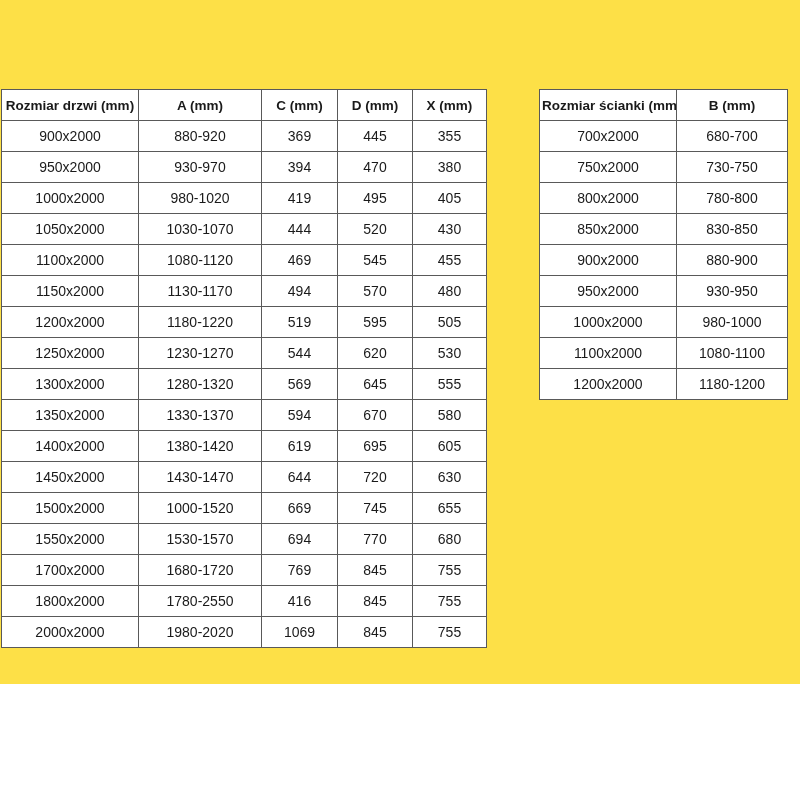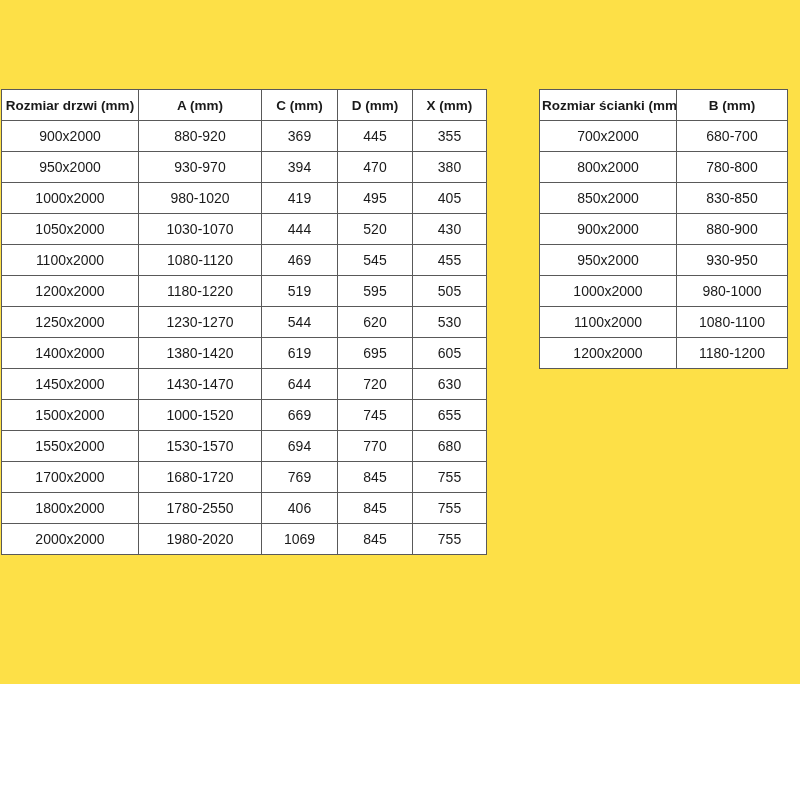--- a/index.html
+++ b/index.html
@@ -95,34 +95,55 @@
           <td>430</td>
         </tr>
         <tr>
           <td>1100x2000</td>
           <td>1080-1120</td>
           <td>469</td>
           <td>545</td>
           <td>455</td>
         </tr>
         <tr>
+          <td>1150x2000</td>
+          <td>1130-1170</td>
+          <td>494</td>
+          <td>570</td>
+          <td>480</td>
+        </tr>
+        <tr>
           <td>1200x2000</td>
           <td>1180-1220</td>
           <td>519</td>
           <td>595</td>
           <td>505</td>
         </tr>
         <tr>
           <td>1250x2000</td>
           <td>1230-1270</td>
           <td>544</td>
           <td>620</td>
           <td>530</td>
         </tr>
         <tr>
+          <td>1300x2000</td>
+          <td>1280-1320</td>
+          <td>569</td>
+          <td>645</td>
+          <td>555</td>
+        </tr>
+        <tr>
+          <td>1350x2000</td>
+          <td>1330-1370</td>
+          <td>594</td>
+          <td>670</td>
+          <td>580</td>
+        </tr>
+        <tr>
           <td>1400x2000</td>
           <td>1380-1420</td>
           <td>619</td>
           <td>695</td>
           <td>605</td>
         </tr>
         <tr>
           <td>1450x2000</td>
           <td>1430-1470</td>
           <td>644</td>
@@ -146,21 +167,21 @@
         <tr>
           <td>1700x2000</td>
           <td>1680-1720</td>
           <td>769</td>
           <td>845</td>
           <td>755</td>
         </tr>
         <tr>
           <td>1800x2000</td>
           <td>1780-2550</td>
-          <td>406</td>
+          <td>416</td>
           <td>845</td>
           <td>755</td>
         </tr>
         <tr>
           <td>2000x2000</td>
           <td>1980-2020</td>
           <td>1069</td>
           <td>845</td>
           <td>755</td>
         </tr>
@@ -177,20 +198,24 @@
           <th>Rozmiar ścianki (mm)</th>
           <th>B (mm)</th>
         </tr>
     </thead>
     <tbody>
         <tr>
           <td>700x2000</td>
           <td>680-700</td>
         </tr>
         <tr>
+          <td>750x2000</td>
+          <td>730-750</td>
+        </tr>
+        <tr>
           <td>800x2000</td>
           <td>780-800</td>
         </tr>
         <tr>
           <td>850x2000</td>
           <td>830-850</td>
         </tr>
         <tr>
           <td>900x2000</td>
           <td>880-900</td>

